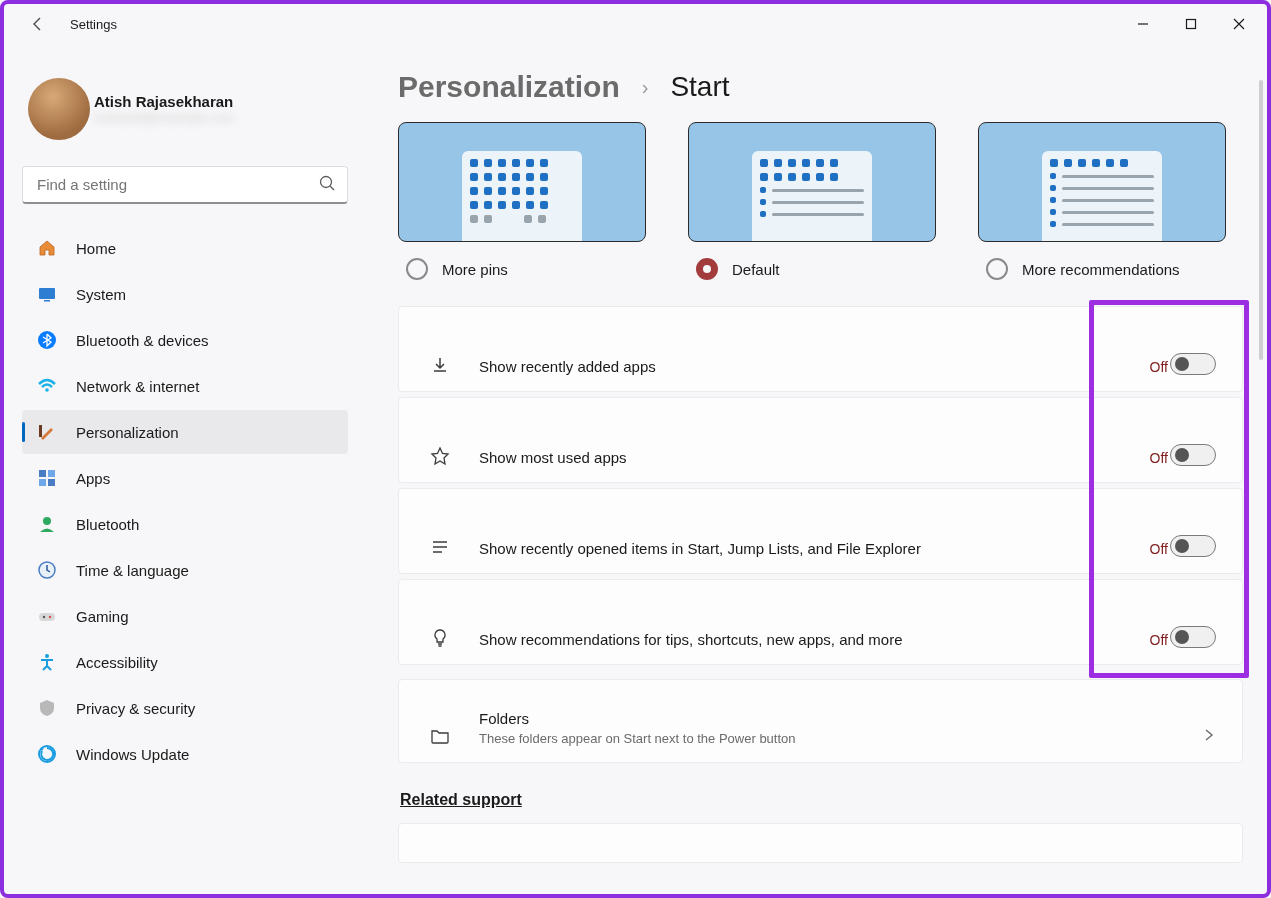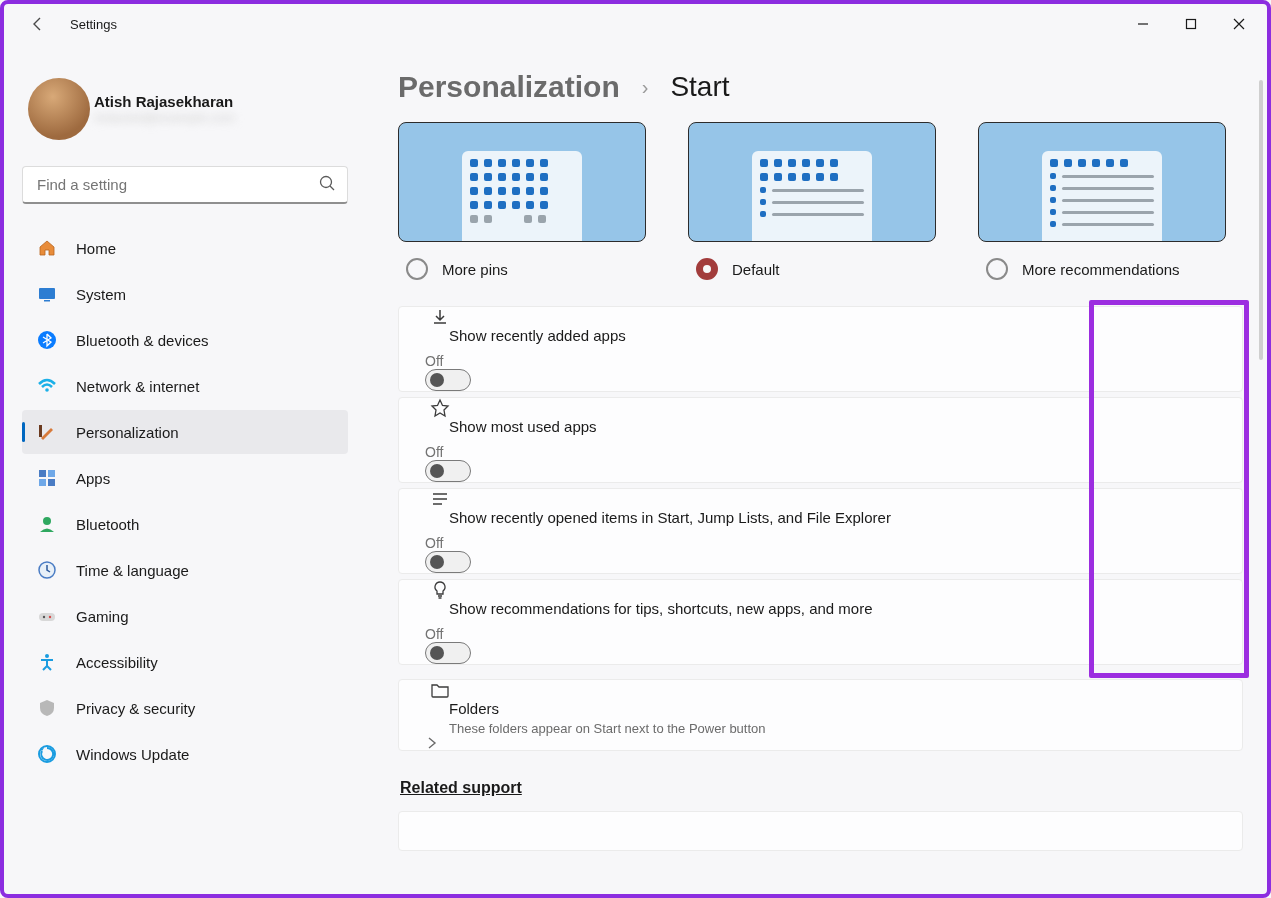--- a/index.html
+++ b/index.html
@@ -43,27 +43,27 @@
 .line-row { display:flex; gap:6px; align-items:center; }
 .ldot { width:6px; height:6px; background:#1f6fc2; border-radius:2px; }
 .lline { flex:1; height:3px; background:#9aa4ac; border-radius:2px; }
 .greydot { width:8px; height:8px; background:#9aa4ac; border-radius:2px; }
 .radio-row { display:flex; align-items:center; gap:14px; margin-left:8px; }
 .radio { width:22px; height:22px; border:2px solid #8a8a8a; border-radius:50%; display:flex; align-items:center; justify-content:center; }
 .radio.checked { border:7px solid #a23c3c; }
 .radio-label { font-size:15px; }
 
 .settings-list { display:flex; flex-direction:column; gap:5px; position:relative; }
-.setting-row { background:#fdfdfe; border:1px solid #ebebeb; border-radius:4px; height:86px; display:flex; align-items:flex-start; padding:0 26px;flex-direction:column; }
+.setting-row { background:#fdfdfe; border:1px solid #ebebeb; border-radius:4px; height:86px; display:flex; align-items:flex-end; padding:16px 26px; }
 .setting-row .sicon { width:30px; display:flex; justify-content:center; color:#3b3b3b; }
 .setting-row .slabel { margin-left:24px; font-size:15px; flex:1; }
-.setting-row .state { font-size:14px; margin-right:8px; color:#737373; }
+.setting-row .state { font-size:14px; margin-right:2px; color:#7f1d1d; }
 .toggle { width:46px; height:22px; border:1px solid #7a7a7a; border-radius:20px; position:relative; background:#f0f0f0; }
 .toggle .knob { width:14px; height:14px; background:#555; border-radius:50%; position:absolute; top:3px; left:4px; }
-.setting-row.folders { height:72px; }
+.setting-row.folders { height:84px; }
 .setting-row .sub { font-size:13px; color:#6b6b6b; margin-top:4px; }
 .chev-right { color:#6b6b6b; }
 
 .highlight-box { position:absolute; right:-6px; top:-6px; width:160px; height:378px; border:5px solid #9c2de0; border-radius:2px; pointer-events:none; }
 
 .related { font-size:16px; font-weight:600; margin:28px 0 14px 2px;text-decoration:underline; }
 .scrollbar { position:absolute; right:8px; top:80px; width:4px; height:280px; background:#cfcfcf; border-radius:3px; }
 </style>
 </head>
 <body>

